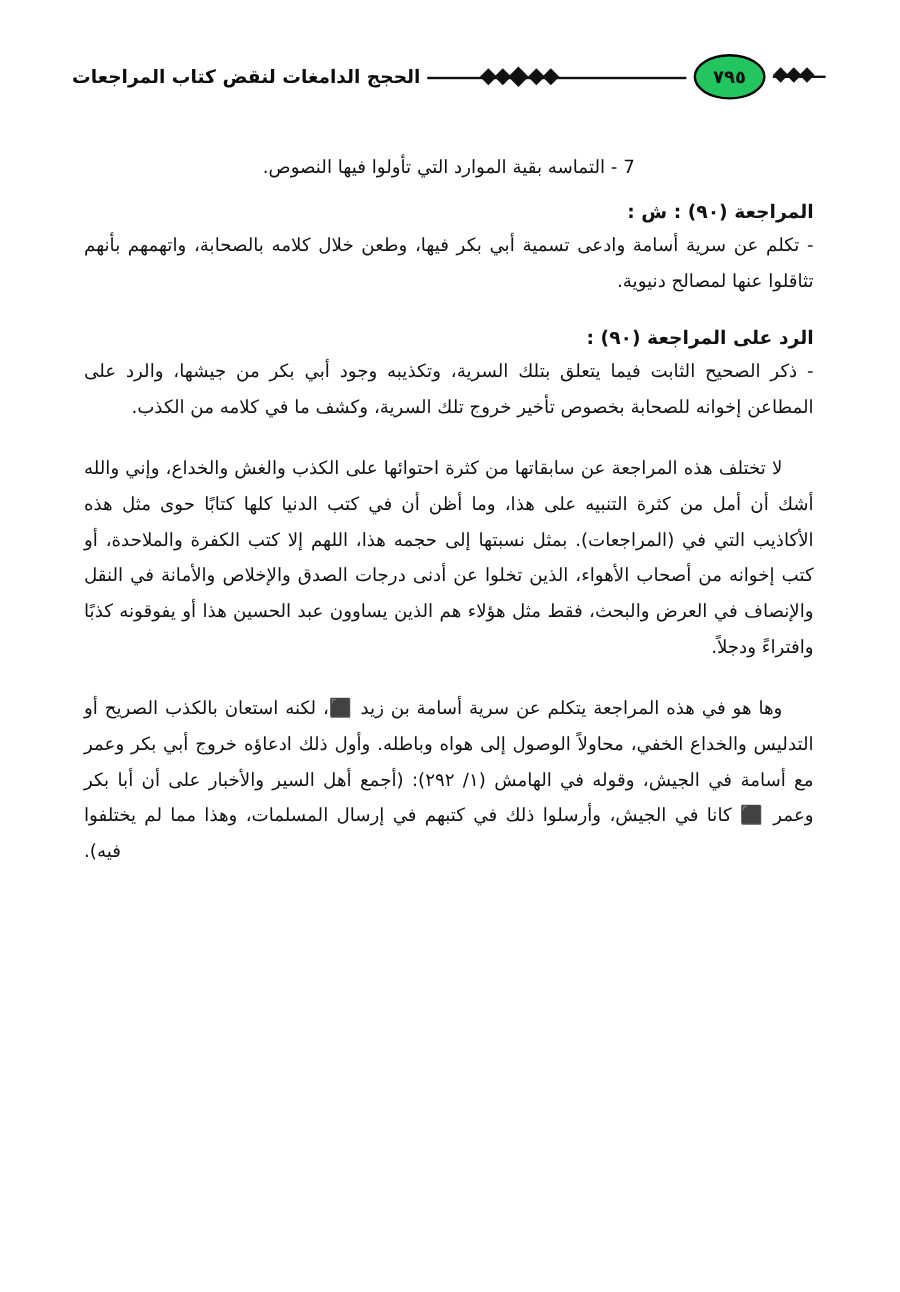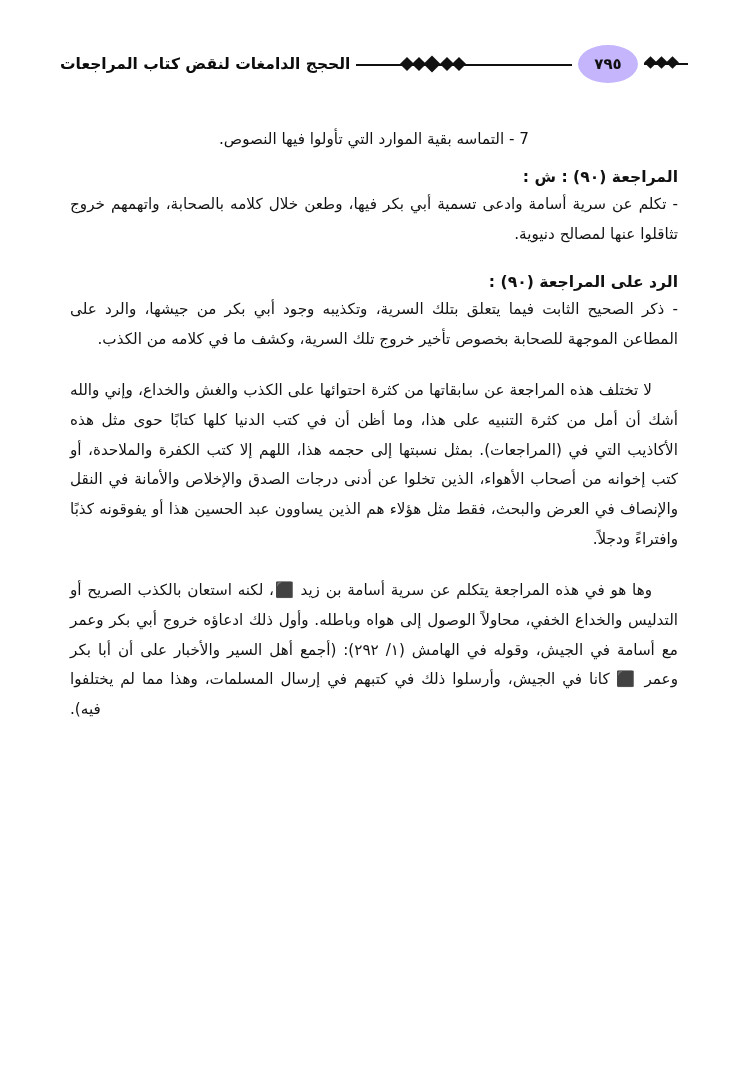--- a/index.html
+++ b/index.html
@@ -71,29 +71,29 @@
   }
   .header-rule .diamond-cluster i:nth-child(1){ left: 0px; }
   .header-rule .diamond-cluster i:nth-child(2){ left: 12px; }
   .header-rule .diamond-cluster i:nth-child(3){ left: 24px; height:12px;width:12px;top:2px; }
   .header-rule .diamond-cluster i:nth-child(4){ left: 40px; }
   .header-rule .diamond-cluster i:nth-child(5){ left: 52px; }
 
   .page-number-badge {
     width: 56px;
     height: 34px;
-    border: 2px solid #c4b5fd;
+    border: 2px solid #000000;
     border-radius: 50% / 50%;
     display: flex;
     align-items: center;
     justify-content: center;
     font-size: 15px;
     font-weight: bold;
     flex: 0 0 auto;
-    background: #c4b5fd;
+    background: #22c55e;
   }
   .header-endcap {
     flex: 0 0 auto;
     width: 44px;
     height: 18px;
     position: relative;
   }
   .header-endcap .line {
     position: absolute;
     top: 8px; left: 0; right: 0;
@@ -182,27 +182,27 @@
         <i></i>
     </div>
   </div>
 
   <div class="content">
 
     <div class="head-line">7 - التماسه بقية الموارد التي تأولوا فيها النصوص.</div>
 
     <div class="section-label">المراجعة (٩٠) : ش :</div>
 
-    <p class="para">- تكلم عن سرية أسامة وادعى تسمية أبي بكر فيها، وطعن خلال كلامه بالصحابة، واتهمهم خروج تثاقلوا عنها لمصالح دنيوية.</p>
+    <p class="para">- تكلم عن سرية أسامة وادعى تسمية أبي بكر فيها، وطعن خلال كلامه بالصحابة، واتهمهم بأنهم تثاقلوا عنها لمصالح دنيوية.</p>
 
     <div class="gap-sm"></div>
 
     <div class="section-label">الرد على المراجعة (٩٠) :</div>
 
-    <p class="para">- ذكر الصحيح الثابت فيما يتعلق بتلك السرية، وتكذيبه وجود أبي بكر من جيشها، والرد على المطاعن الموجهة للصحابة بخصوص تأخير خروج تلك السرية، وكشف ما في كلامه من الكذب.</p>
+    <p class="para">- ذكر الصحيح الثابت فيما يتعلق بتلك السرية، وتكذيبه وجود أبي بكر من جيشها، والرد على المطاعن إخوانه للصحابة بخصوص تأخير خروج تلك السرية، وكشف ما في كلامه من الكذب.</p>
 
     <div class="gap-md"></div>
 
     <p class="para indent">لا تختلف هذه المراجعة عن سابقاتها من كثرة احتوائها على الكذب والغش والخداع، وإني والله أشك أن أمل من كثرة التنبيه على هذا، وما أظن أن في كتب الدنيا كلها كتابًا حوى مثل هذه الأكاذيب التي في (المراجعات). بمثل نسبتها إلى حجمه هذا، اللهم إلا كتب الكفرة والملاحدة، أو كتب إخوانه من أصحاب الأهواء، الذين تخلوا عن أدنى درجات الصدق والإخلاص والأمانة في النقل والإنصاف في العرض والبحث، فقط مثل هؤلاء هم الذين يساوون عبد الحسين هذا أو يفوقونه كذبًا وافتراءً ودجلاً.</p>
 
     <div class="gap-md"></div>
 
     <p class="para indent para-right-end">وها هو في هذه المراجعة يتكلم عن سرية أسامة بن زيد ⬛، لكنه استعان بالكذب الصريح أو التدليس والخداع الخفي، محاولاً الوصول إلى هواه وباطله. وأول ذلك ادعاؤه خروج أبي بكر وعمر مع أسامة في الجيش، وقوله في الهامش (١/ ٢٩٢): (أجمع أهل السير والأخبار على أن أبا بكر وعمر ⬛ كانا في الجيش، وأرسلوا ذلك في كتبهم في إرسال المسلمات، وهذا مما لم يختلفوا فيه).</p>
 
   </div>

